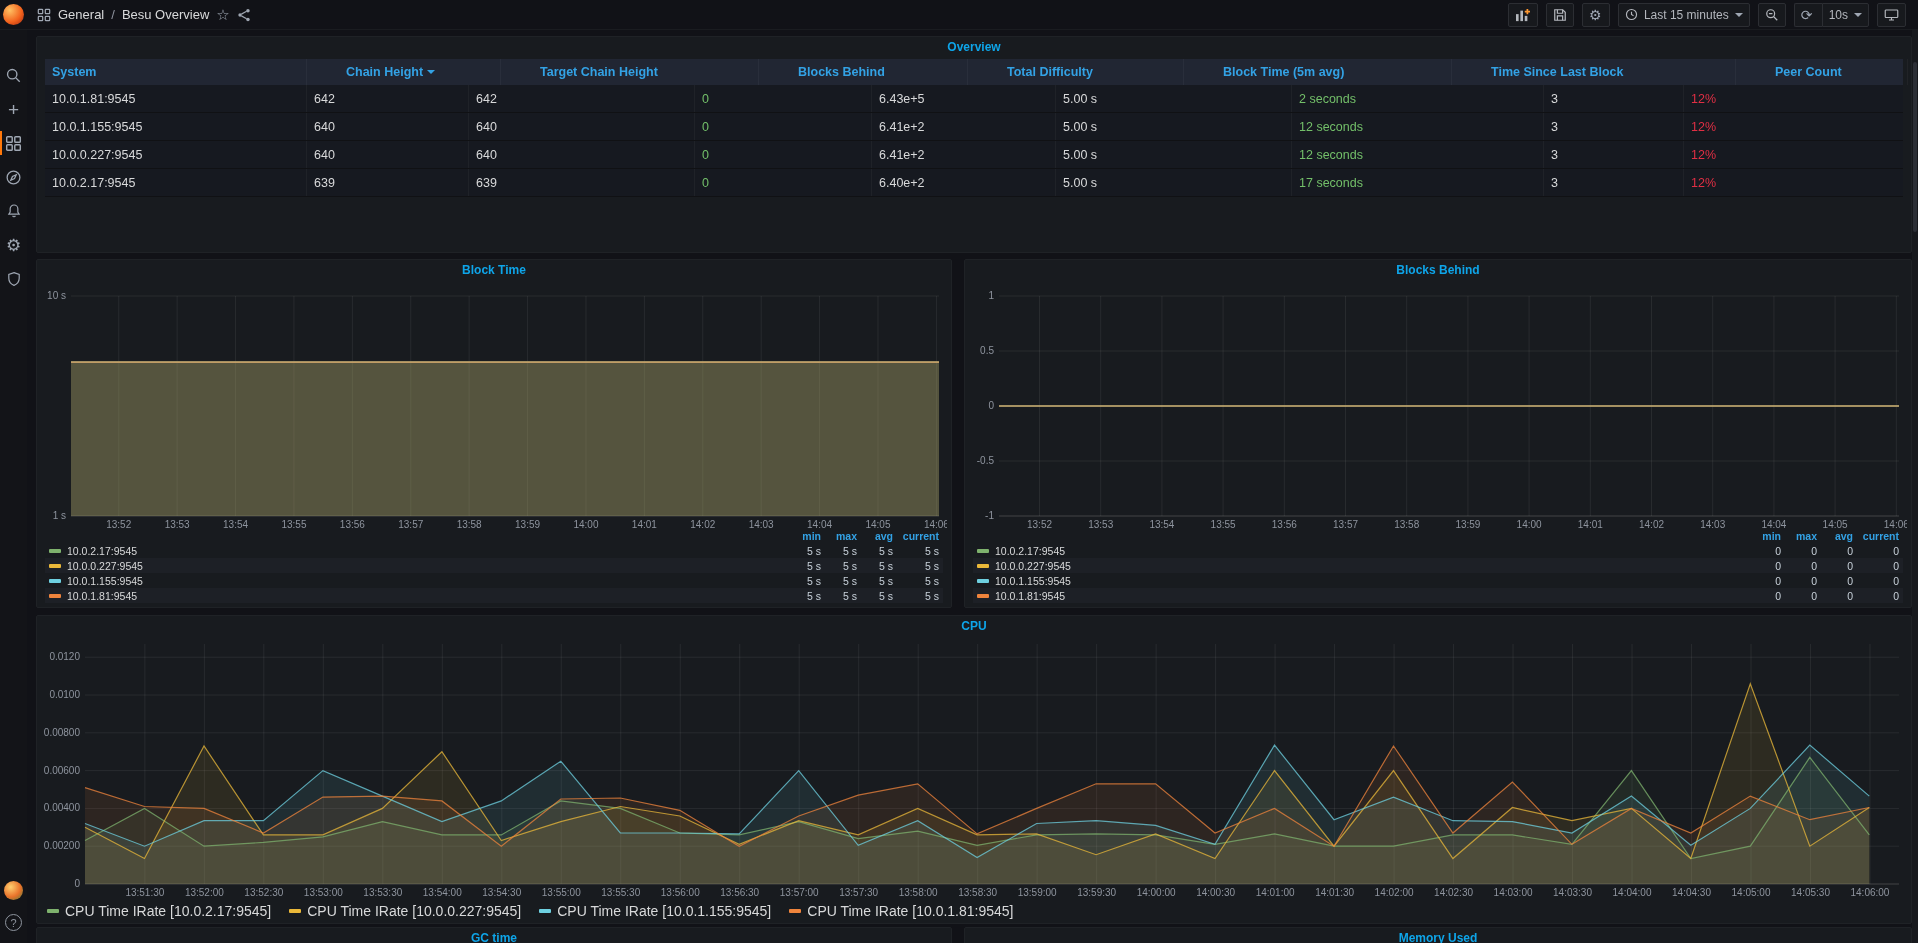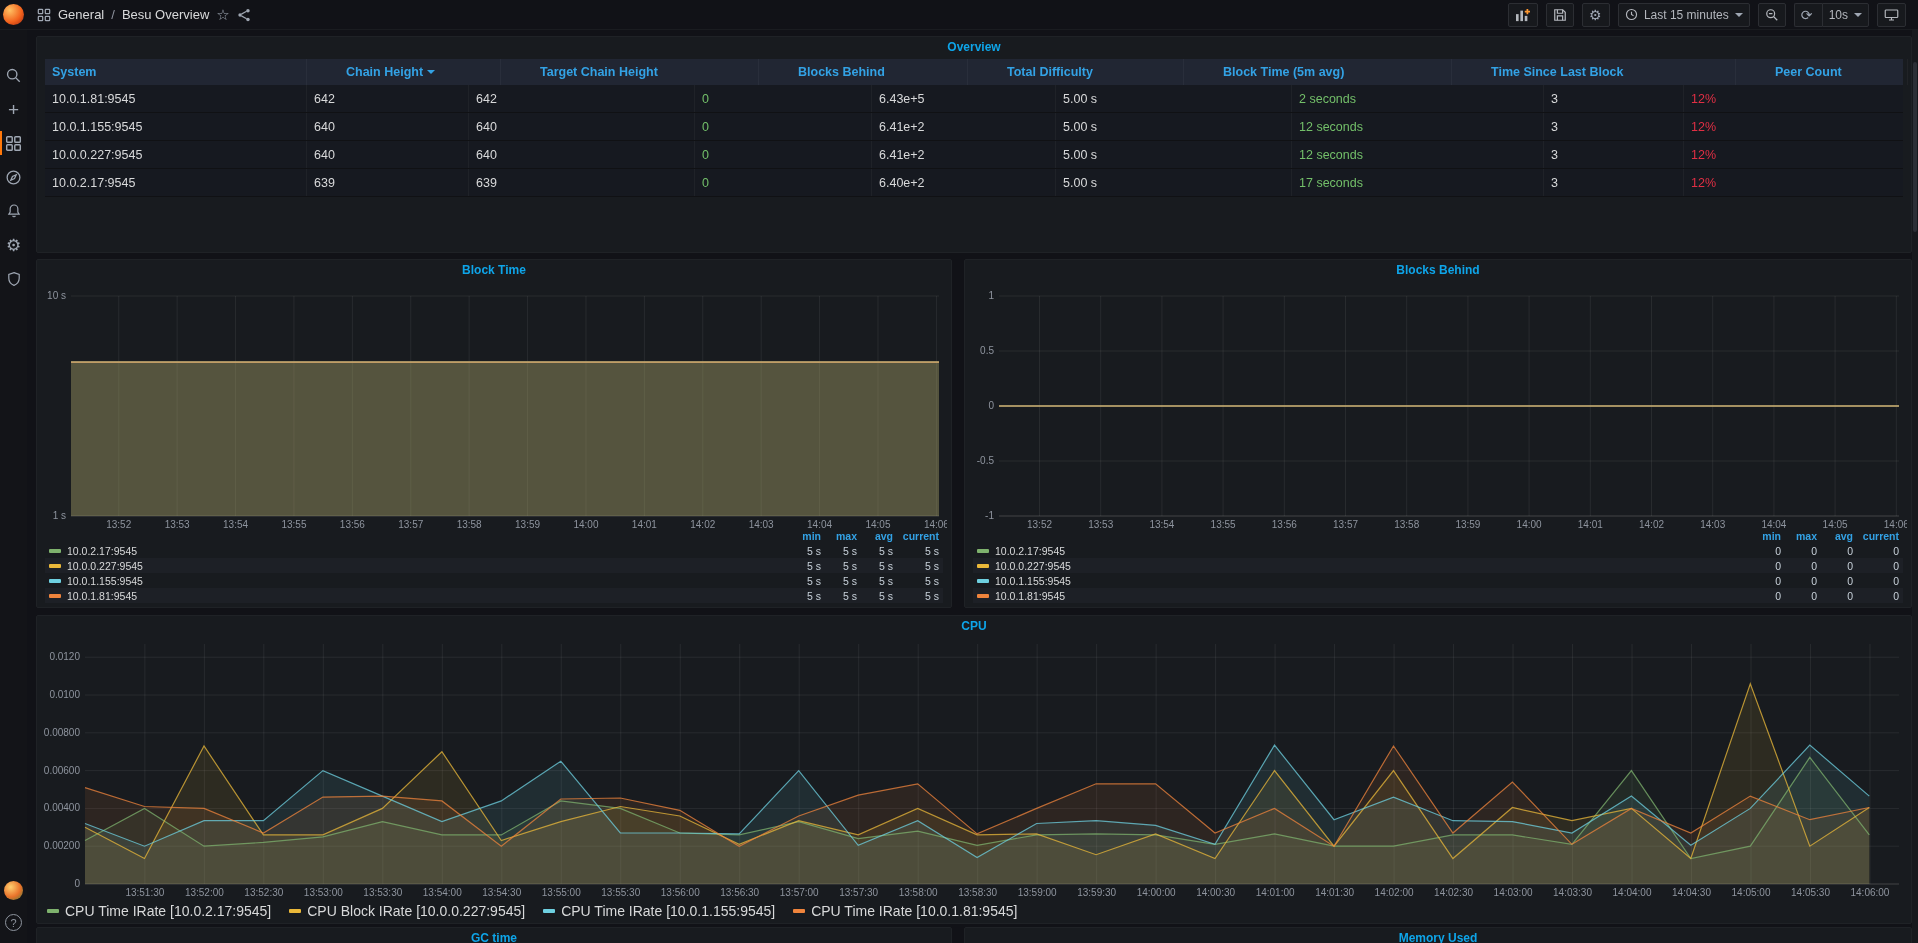--- a/index.html
+++ b/index.html
@@ -592,21 +592,21 @@
             <path d="M44.0 149.6L103.5 168.5L163.0 170.4L222.4 195.0L281.9 159.1L341.4 158.1L400.9 162.9L460.3 208.2L519.8 161.0L579.3 160.0L638.8 172.3L698.2 208.2L757.7 178.0L817.2 157.2L876.7 145.8L936.1 195.9L995.6 170.4L1055.1 145.8L1114.6 145.8L1174.0 195.0L1233.5 170.4L1293.0 208.2L1352.5 108.0L1411.9 195.0L1471.4 144.0L1530.9 206.3L1590.4 170.4L1649.8 195.0L1709.3 158.1L1768.8 181.7L1828.3 169.5" fill="none" stroke="#EF843C" stroke-opacity="0.75" stroke-width="1.2"></path>
           </svg>
         </div>
       <div class="legend-inline" id="legend2">
           <span class="item">
             <i class="swatch" style="background:#7EB26D"></i>
             <span>CPU Time IRate [10.0.2.17:9545]</span>
           </span>
           <span class="item">
             <i class="swatch" style="background:#EAB839"></i>
-            <span>CPU Block IRate [10.0.0.227:9545]</span>
+            <span>CPU Time IRate [10.0.0.227:9545]</span>
           </span>
           <span class="item">
             <i class="swatch" style="background:#6ED0E0"></i>
             <span>CPU Time IRate [10.0.1.155:9545]</span>
           </span>
           <span class="item">
             <i class="swatch" style="background:#EF843C"></i>
             <span>CPU Time IRate [10.0.1.81:9545]</span>
           </span>
         </div>

